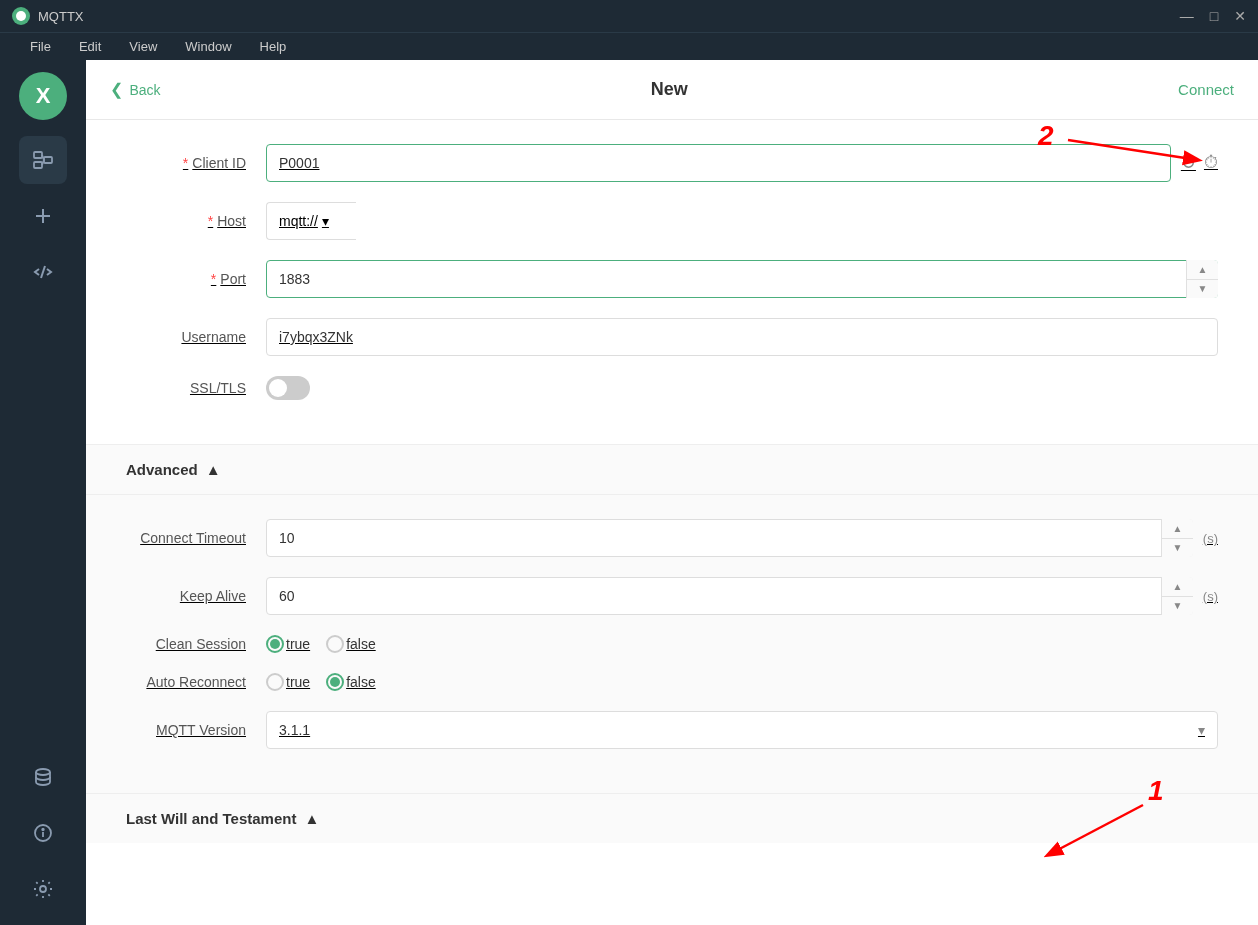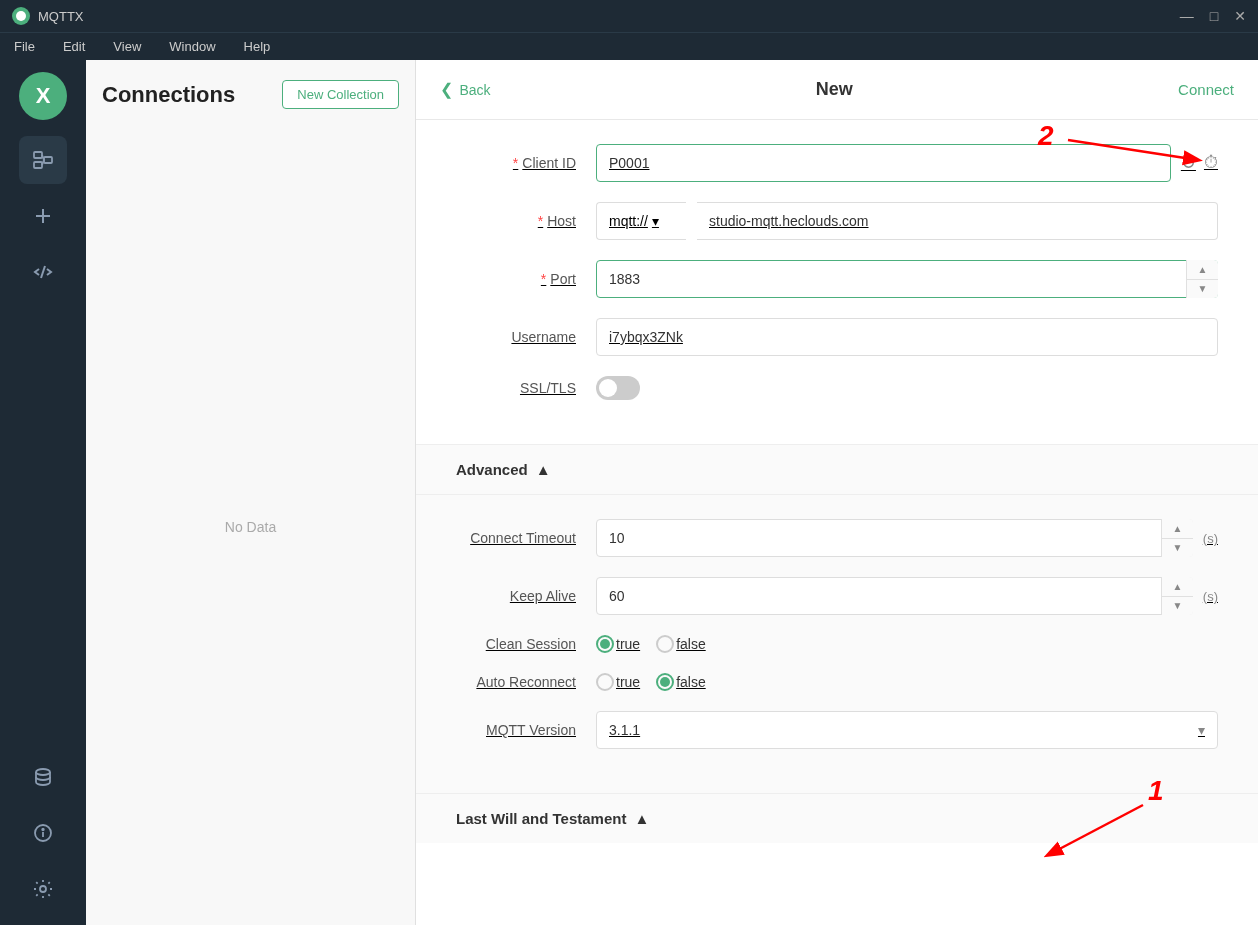--- a/index.html
+++ b/index.html
@@ -7,21 +7,21 @@
 
     
     .titlebar { height: 32px; background: #1e2a35; display: flex; align-items: center; justify-content: space-between; padding: 0 12px; color: #ccc; font-size: 13px; }
     .titlebar-left { display: flex; align-items: center; gap: 8px; }
     .titlebar-logo { width: 18px; height: 18px; background: #4caf7d; border-radius: 50%; display: flex; align-items: center; justify-content: center; }
     .titlebar-logo svg { width: 12px; height: 12px; fill: white; }
     .titlebar-controls { display: flex; gap: 16px; color: #aaa; font-size: 14px; }
     .titlebar-controls span { cursor: pointer; }
 
     
-    .menubar { height: 28px; background: #1e2a35; display: flex; align-items: center; padding: 0 8px; gap: 16px; border-top: 1px solid #2a3a47; }
+    .menubar { height: 28px; background: #1e2a35; display: flex; align-items: center; padding: 0 24px; gap: 16px; border-top: 1px solid #2a3a47; }
     .menubar-item { color: #ccc; font-size: 13px; cursor: pointer; padding: 2px 6px; }
 
     
     .main { display: flex; flex: 1; overflow: hidden; }
 
     
     .sidebar { width: 86px; background: #1e2a35; display: flex; flex-direction: column; align-items: center; padding: 12px 0; gap: 8px; }
     .sidebar-logo { width: 48px; height: 48px; background: #4caf7d; border-radius: 50%; display: flex; align-items: center; justify-content: center; margin-bottom: 8px; cursor: pointer; }
     .sidebar-logo-text { color: white; font-size: 22px; font-weight: bold; }
     .sidebar-icon { width: 48px; height: 48px; display: flex; align-items: center; justify-content: center; border-radius: 8px; cursor: pointer; color: #8a9bb0; font-size: 20px; }
@@ -178,27 +178,20 @@
       </svg>
     </div>
     <div class="sidebar-icon">
       <svg width="22" height="22" viewBox="0 0 22 22" fill="none" stroke="#8a9bb0" stroke-width="1.8">
         <circle cx="11" cy="11" r="3"></circle>
         <path d="M11 2v2M11 18v2M2 11h2M18 11h2M4.22 4.22l1.42 1.42M16.36 16.36l1.42 1.42M4.22 17.78l1.42-1.42M16.36 5.64l1.42-1.42"></path>
       </svg>
     </div>
   </div>
 
-  <div class="connections-panel">
-    <div class="connections-header">
-      <span class="connections-title">Connections</span>
-      <button class="new-collection-btn">New Collection</button>
-    </div>
-    <div class="no-data">No Data</div>
-  </div>
 
   <div class="content-wrapper">
     <div class="content">
 
       <div class="content-header">
         <div class="back-btn">
           <span class="back-chevron">❮</span>
           <span>Back</span>
         </div>
         <span class="header-title">New</span>
@@ -221,21 +214,20 @@
 
           <div class="form-row">
             <span class="form-label">
               <span class="required-star">*</span><span>Host</span>
             </span>
             <div class="host-row">
               <div class="host-protocol">
                 <span>mqtt://</span>
                 <span>▾</span>
               </div>
-              <input class="host-input" type="text" value="studio-mqtt.heclouds.com" style="">
             </div>
           </div>
 
           <div class="form-row">
             <span class="form-label">
               <span class="required-star">*</span><span>Port</span>
             </span>
             <div class="port-input-wrap">
               <input class="port-input" type="text" value="1883" style="">
               <div class="port-spinner">

